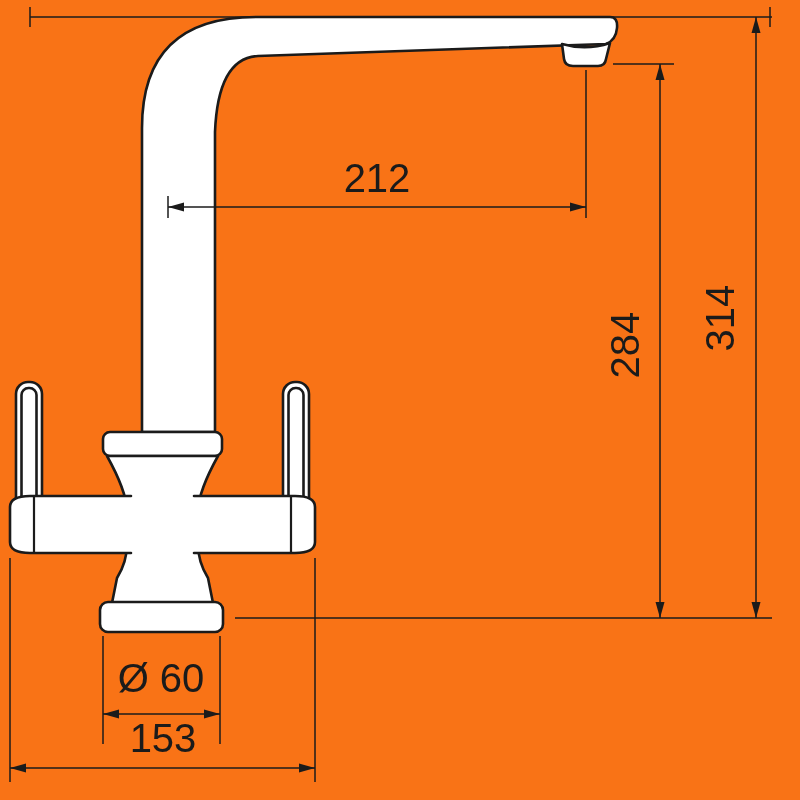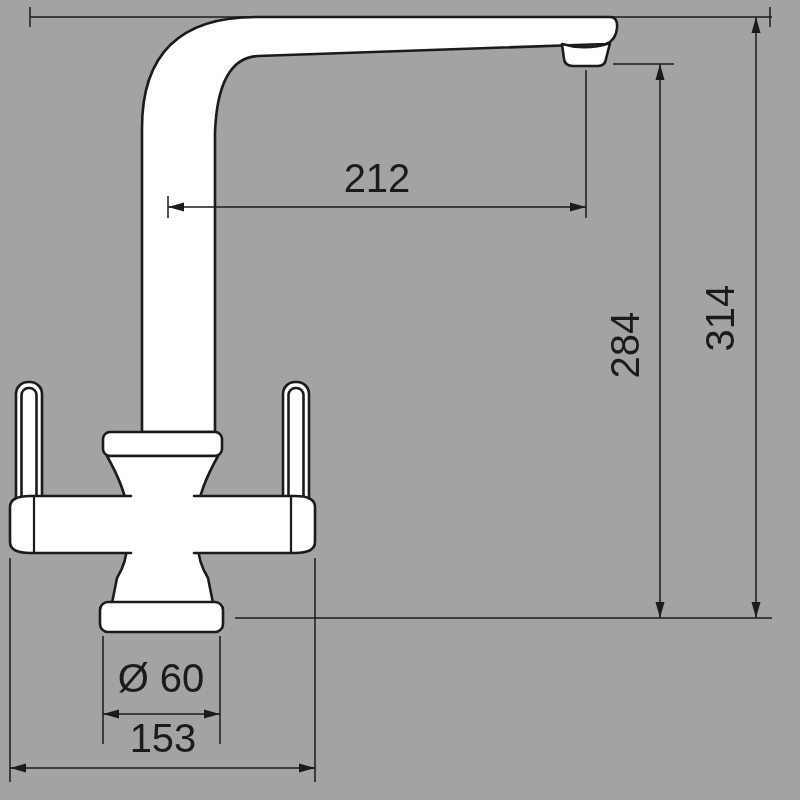--- a/index.html
+++ b/index.html
@@ -3,21 +3,21 @@
 <meta charset="utf-8">
 <style>
   html, body {
     margin: 0;
     padding: 0;
     background: #ffffff;
   }
   .sheet {
     width: 800px;
     height: 800px;
-    background: #a3a3a3;
+    background: #f97316;
     position: relative;
     overflow: hidden;
   }
   svg { display: block; }
 
   
   .outline path, .outline rect {
     fill: #ffffff;
     stroke: #1b1b1b;
     stroke-width: 2.6;

